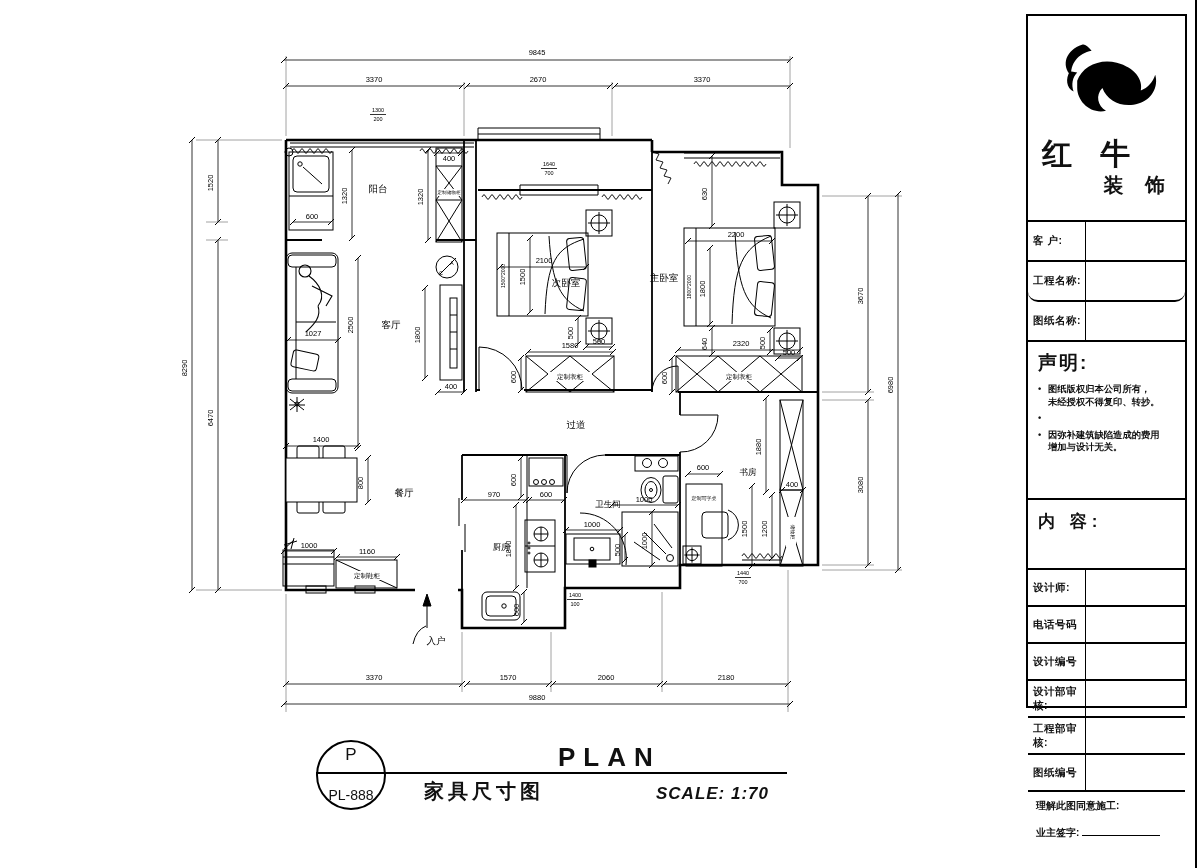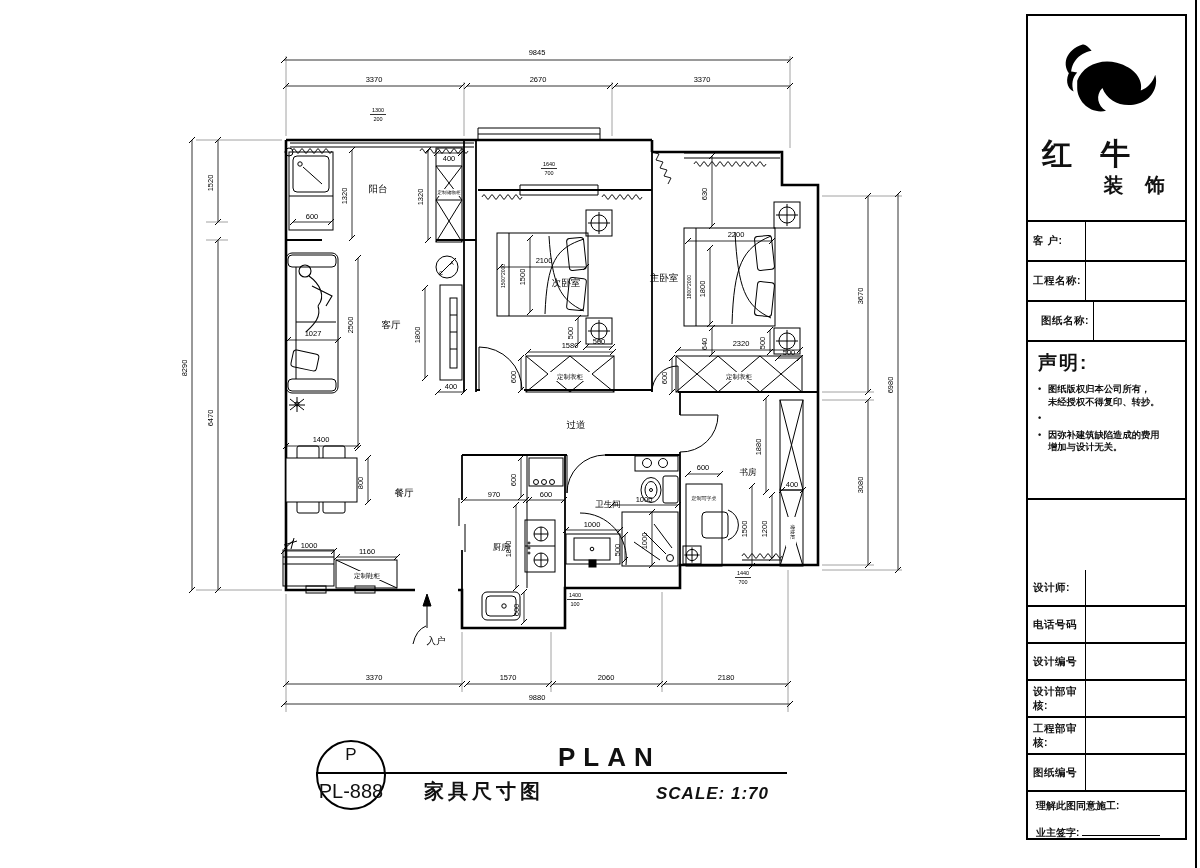--- a/index.html
+++ b/index.html
@@ -18,21 +18,21 @@
   .dtx{font-size:7.5px;text-anchor:middle;}
   .rl{font-size:9.5px;text-anchor:middle;}
   .rl8{font-size:8.5px;text-anchor:middle;}
   .fl65{font-size:6.5px;text-anchor:middle;}
   .fl5{font-size:5px;text-anchor:middle;}
   .fl45{font-size:4.6px;text-anchor:middle;}
   .frac{font-size:5.5px;text-anchor:middle;}
   .wb{fill:#fff;stroke:none;}
   
   .sheet-edge{position:absolute;left:1195px;top:0;width:2px;height:868px;background:#000;}
-  .tb{position:absolute;left:1026px;top:14px;width:161px;height:826px;border:2px solid #000;box-sizing:border-box;background:#fff;}
+  .tb{position:absolute;left:1026px;top:14px;width:161px;height:694px;border:2px solid #000;box-sizing:border-box;background:#fff;}
   .tb-abs{position:absolute;box-sizing:border-box;}
   .logo-cell{left:0;top:0;width:100%;height:206px;border-bottom:2px solid #000;}
   .logo-art{position:absolute;left:18px;top:18px;width:120px;height:96px;}
   .brand1{position:absolute;left:14px;top:118px;font-size:30px;letter-spacing:10px;font-weight:600;}
   .brand2{position:absolute;right:12px;top:156px;font-size:20px;letter-spacing:8px;font-weight:700;}
   .tb-row{left:0;width:100%;border-bottom:2px solid #000;display:flex;}
   .tb-label{width:58px;border-right:1.6px solid #000;font-size:10.5px;font-weight:600;
     display:flex;align-items:center;padding-left:5px;box-sizing:border-box;letter-spacing:.5px;}
   .tb-value{flex:1;}
   .stmt{left:0;top:326px;width:100%;height:158px;border-bottom:2px solid #000;padding:8px 6px 0 10px;}
@@ -42,21 +42,21 @@
   .note-item span.txt{white-space:pre-line;}
   .content-cell{left:0;top:484px;width:100%;height:70px;border-bottom:2px solid #000;padding:10px 0 0 10px;}
   .content-label{font-size:17px;font-weight:700;letter-spacing:5px;}
   .sign-cell{left:0;top:776px;width:100%;height:58px;padding:7px 0 0 8px;font-size:10px;font-weight:600;}
   .sign-line{display:inline-block;width:78px;border-bottom:1.4px solid #000;height:10px;}
   .sig-row{margin-top:12px;}
   
   .bar-line{position:absolute;left:316px;top:772px;width:471px;height:2px;background:#000;}
   .bar-circle{position:absolute;left:316px;top:740px;width:70px;height:70px;border:2px solid #000;border-radius:50%;box-sizing:border-box;}
   .bar-p{position:absolute;left:0;top:3px;width:100%;text-align:center;font-size:17px;}
-  .bar-num{position:absolute;left:0;bottom:5px;width:100%;text-align:center;font-size:20px;}
+  .bar-num{position:absolute;left:0;bottom:5px;width:100%;text-align:center;font-size:14px;}
   .bar-title-cn{position:absolute;left:424px;top:778px;font-size:20px;letter-spacing:4px;font-weight:600;}
   .bar-plan{position:absolute;left:558px;top:742px;font-size:26px;font-weight:900;letter-spacing:8px;text-align:center;}
   .bar-scale{position:absolute;left:640px;top:784px;font-size:17px;font-style:italic;font-weight:600;letter-spacing:1px;margin-left:16px;}
 </style>
 </head>
 <body>
 
 <div id="sheet">
 
 <svg id="plan-svg" width="1020" height="868" viewBox="0 0 1020 868">
@@ -720,25 +720,25 @@
       <path fill="#000" d="M 20 26 C 16 32 17 40 23 43 C 21 37 22 31 26 27 Z"></path>
     </svg>
     <div class="brand1">红 牛</div>
     <div class="brand2">装 饰</div>
   </div>
 
   <div class="tb-abs tb-row" style="top:206px;height:40px;">
     <div class="tb-label">客 户:</div>
     <div class="tb-value"></div>
   </div>
-  <div class="tb-abs tb-row" style="top:246px;height:40px;">
+  <div class="tb-abs tb-row" style="top:246px;height:40px;border-radius:10px;">
     <div class="tb-label">工程名称:</div>
     <div class="tb-value"></div>
   </div>
-  <div class="tb-abs tb-row" style="top:286px;height:40px;padding-left:8px;">
+  <div class="tb-abs tb-row" style="top:286px;height:40px;">
     <div class="tb-label">图纸名称:</div>
     <div class="tb-value"></div>
   </div>
 
   <div class="tb-abs stmt">
     <div class="stmt-title">声明:</div>
     <div class="note-item">
       <span class="bullet">•</span>
       <span class="txt">图纸版权归本公司所有，
 未经授权不得复印、转抄。</span>
@@ -746,20 +746,23 @@
     <div class="note-item">
       <span class="bullet">•</span>
     </div>
     <div class="note-item">
       <span class="bullet">•</span>
       <span class="txt">因弥补建筑缺陷造成的费用
 增加与设计无关。</span>
     </div>
   </div>
 
+  <div class="tb-abs content-cell">
+    <span class="content-label">内 容:</span>
+  </div>
 
   <div class="tb-abs tb-row" style="top:554px;height:37px;">
     <div class="tb-label">设计师:</div>
     <div class="tb-value"></div>
   </div>
   <div class="tb-abs tb-row" style="top:591px;height:37px;">
     <div class="tb-label">电话号码</div>
     <div class="tb-value"></div>
   </div>
   <div class="tb-abs tb-row" style="top:665px;height:37px;">

